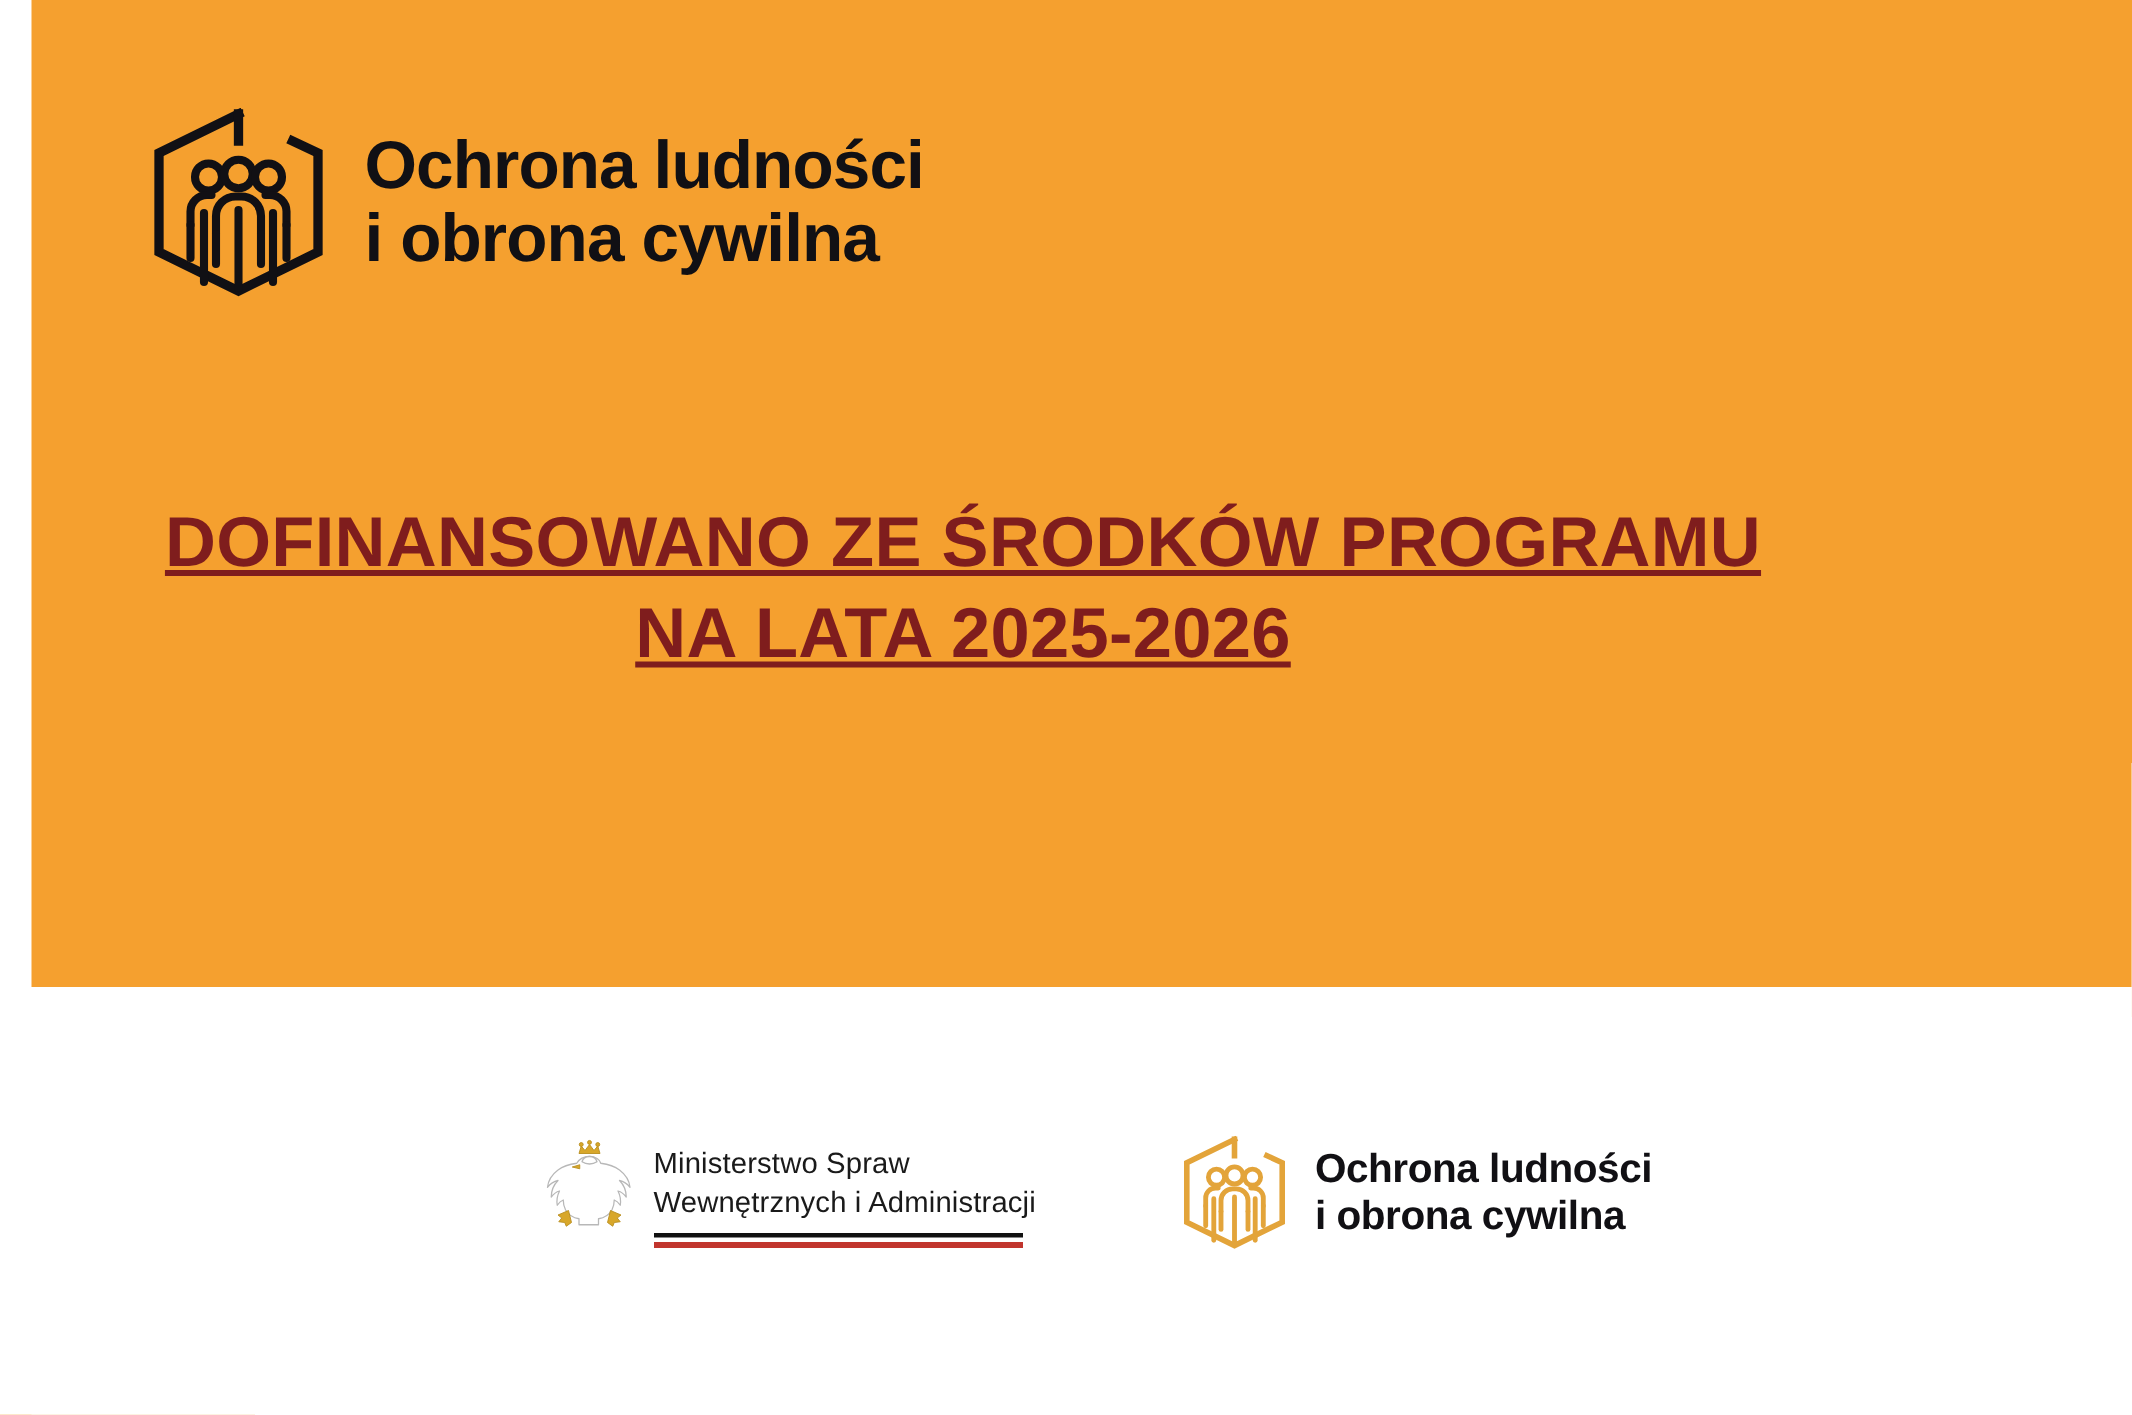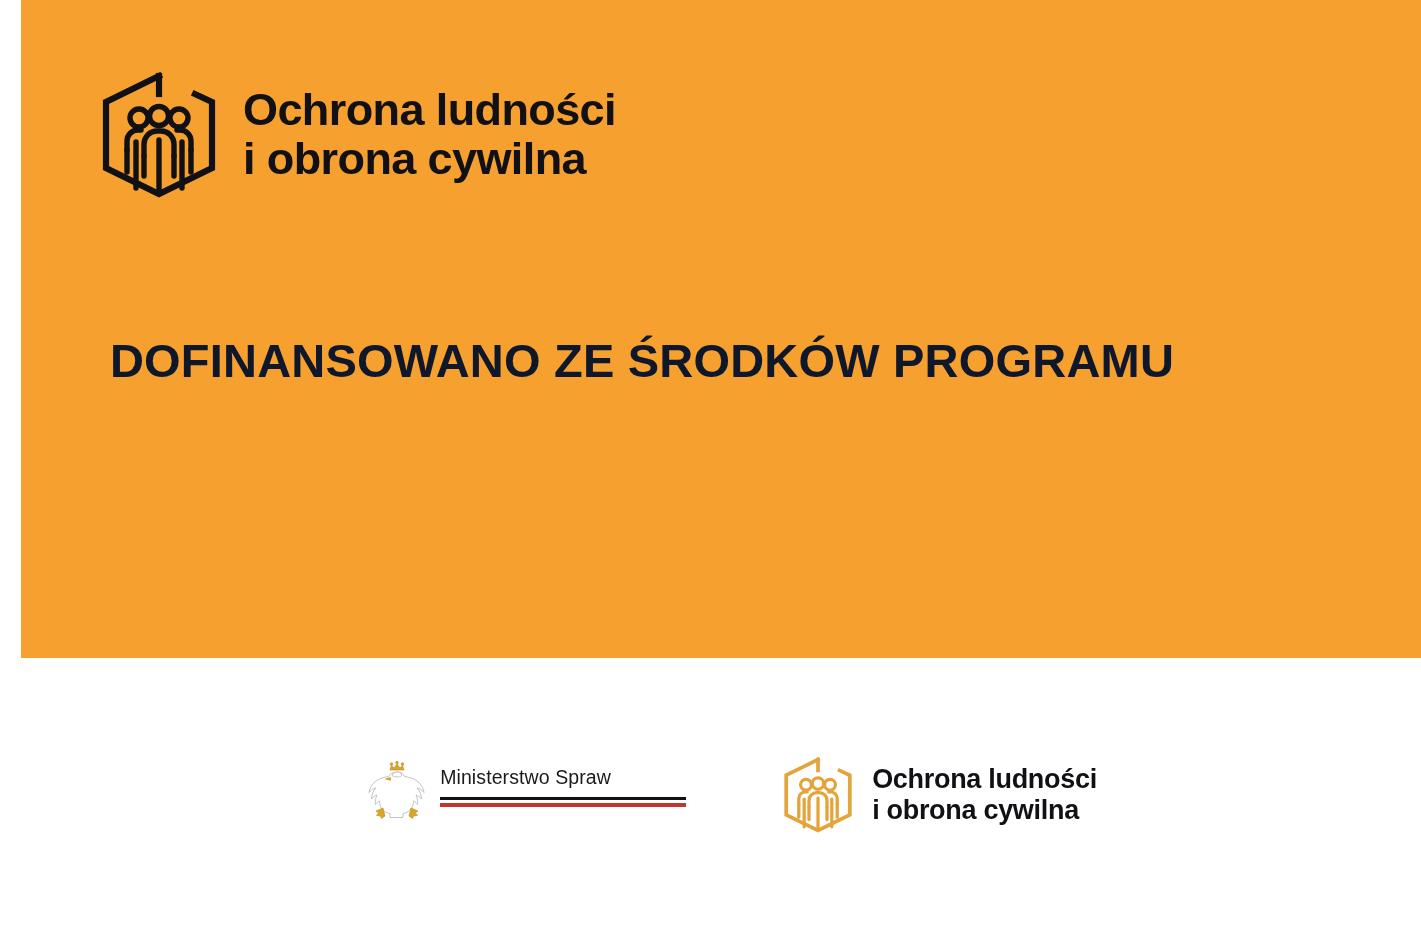--- a/index.html
+++ b/index.html
@@ -47,25 +47,26 @@
     color:#111014;
     white-space:pre-line;
   }
 
   
   .headline {
     position:absolute;
     left:0; top:330px;
     width:1242px;
     text-align:center;
-    color:#0f172a;
+    color:#7f1d1d;
     font-weight:700;
     font-size:47px;
     line-height:1.30;
     letter-spacing:0.2px;
+    text-decoration:underline;
   }
   .headline .hl-line { display:block; white-space:nowrap; }
 
   
   .footer {
     position:absolute;
     left:0; top:658px;
     width:1421px;
     height:285px;
     background:#ffffff;
@@ -149,20 +150,21 @@
             <path d="M60 68 v52"></path>
           </g>
         </svg>
       </span>
       <span class="wordmark">Ochrona ludności
 i obrona cywilna</span>
     </div>
 
     <div class="headline">
       <span class="hl-line">DOFINANSOWANO ZE ŚRODKÓW PROGRAMU</span>
+      <span class="hl-line">NA LATA 2025-2026</span>
     </div>
 
   </div>
 
   <div class="footer">
 
     <div class="ministry">
       <span class="eagle">
         <svg viewBox="0 0 62 74" width="62" height="74" aria-hidden="true">
           <g stroke="#b8b8b8" stroke-width="0.85" fill="#ffffff" stroke-linejoin="round">
@@ -203,20 +205,21 @@
           </g>
 
           <g fill="#d8a72a" stroke="#b98f1f" stroke-width="0.6">
             <path d="M17 50 l-7 3 l2.5 2 l-2 2.5 l4 .5 l1 2.5 l3.5-2.5 Z"></path>
             <path d="M45 50 l7 3 l-2.5 2 l2 2.5 l-4 .5 l-1 2.5 l-3.5-2.5 Z"></path>
           </g>
         </svg>
       </span>
       <div class="mtext">
         <div class="mline">Ministerstwo Spraw</div>
+        <div class="mline">Wewnętrznych i Administracji</div>
         <div class="rules">
           <div class="rule-black"></div>
           <div class="rule-gap"></div>
           <div class="rule-red"></div>
         </div>
       </div>
     </div>
 
     <div class="brand-foot">
       <span class="mark">

